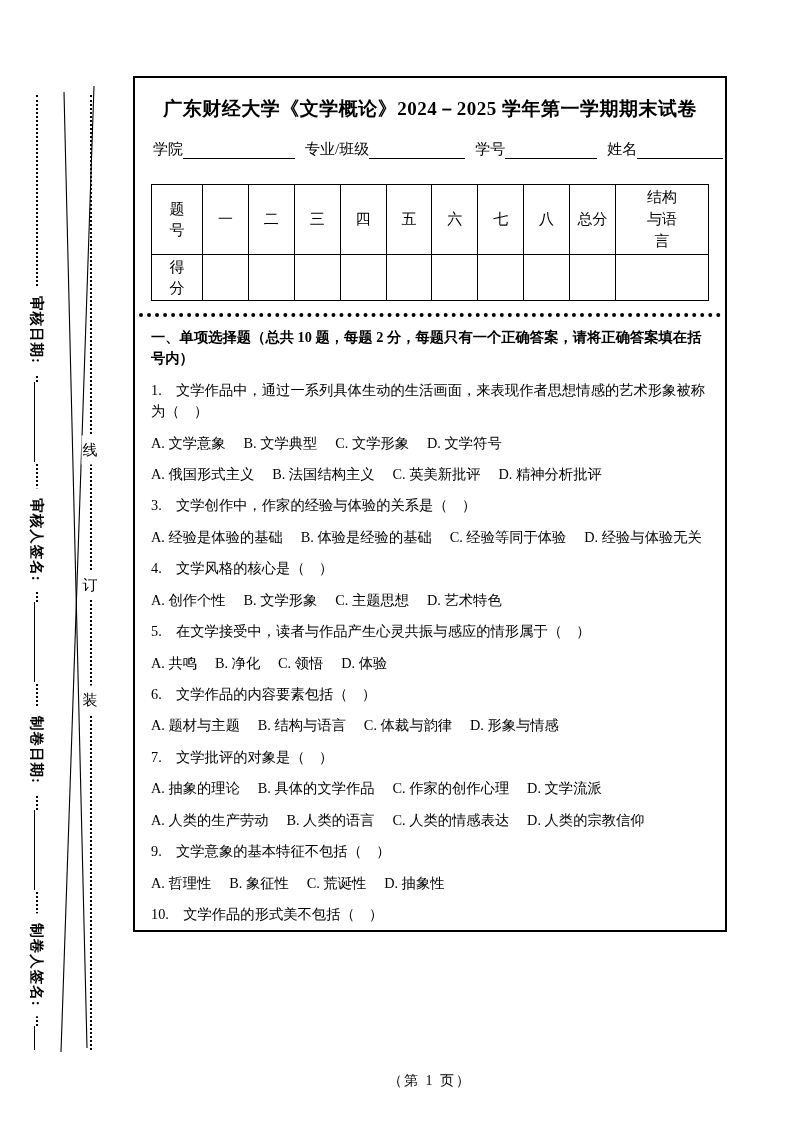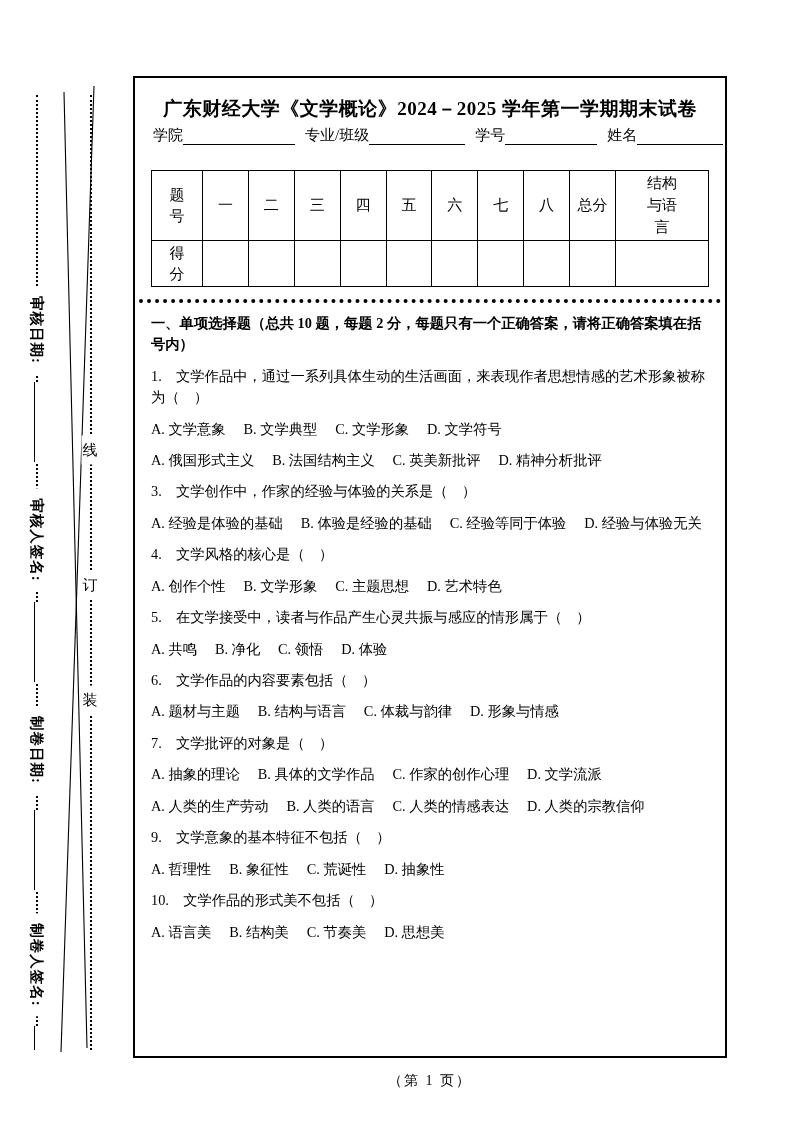--- a/index.html
+++ b/index.html
@@ -30,30 +30,30 @@
     position:absolute;left:34px;width:5px;background:#fff;
     border-left:1.6px solid #000;
   }
   .bind-char{
     position:absolute;left:90px;font-size:15px;background:#fff;
     padding:5px 1px;transform:translate(-50%,-50%);
   }
   .fold-svg{position:absolute;left:0;top:0;pointer-events:none;}
   
   .main-box{
-    position:absolute;left:133px;top:76px;width:594px;height:982px;
+    position:absolute;left:133px;top:76px;width:594px;height:856px;
     border:2px solid #000;box-sizing:border-box;
     padding:12px 16px 0 16px;overflow:hidden;
   }
   .title{
     font-size:19px;font-weight:bold;text-align:center;
     letter-spacing:0.5px;margin:6px 0 0 0;
   }
   .info-row{
-    margin-top:4px;font-size:15px;display:flex;align-items:flex-end;
+    margin-top:18px;font-size:15px;display:flex;align-items:flex-end;
     padding:0 2px;
   }
   .info-field{display:flex;align-items:flex-end;margin-right:10px;}
   .info-label{white-space:nowrap;}
   .u-line{display:inline-block;border-bottom:1.3px solid #000;height:16px;}
   .u1{width:112px;} .u2{width:96px;} .u3{width:92px;} .u4{width:86px;margin-right:0;}
   table.score{
     width:100%;border-collapse:collapse;table-layout:fixed;
     margin-top:25px;font-size:15px;text-align:center;
   }

